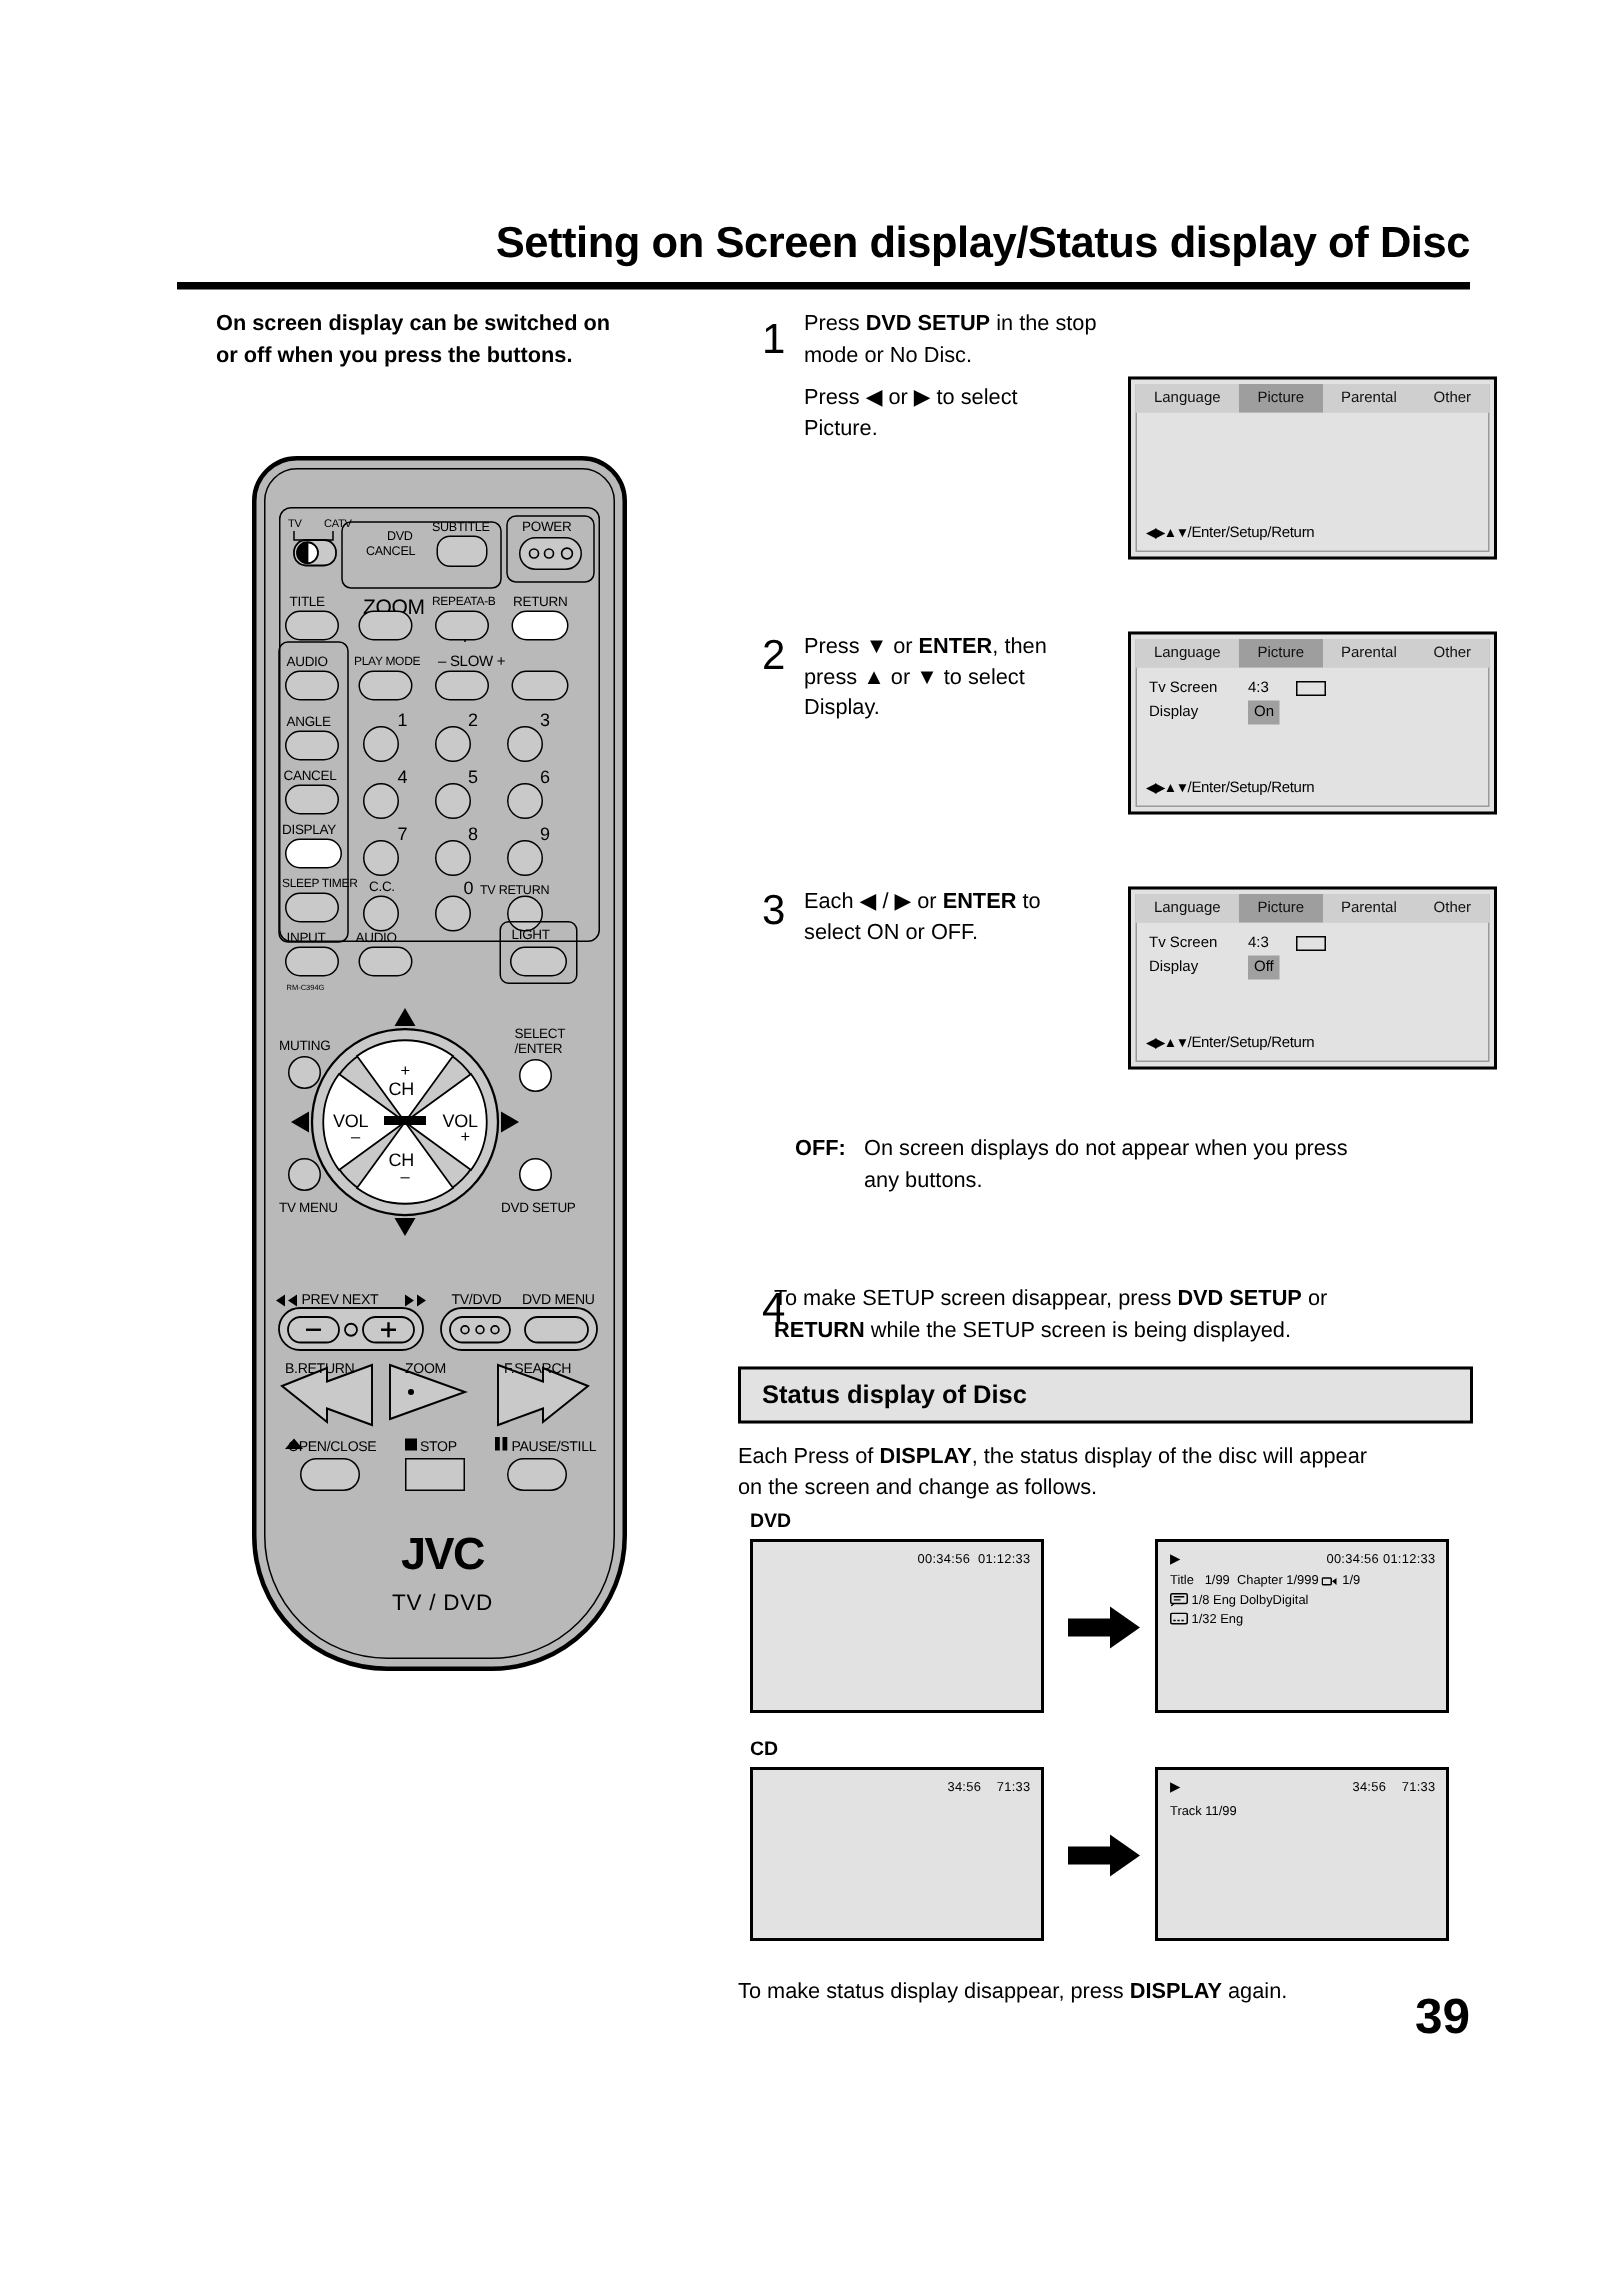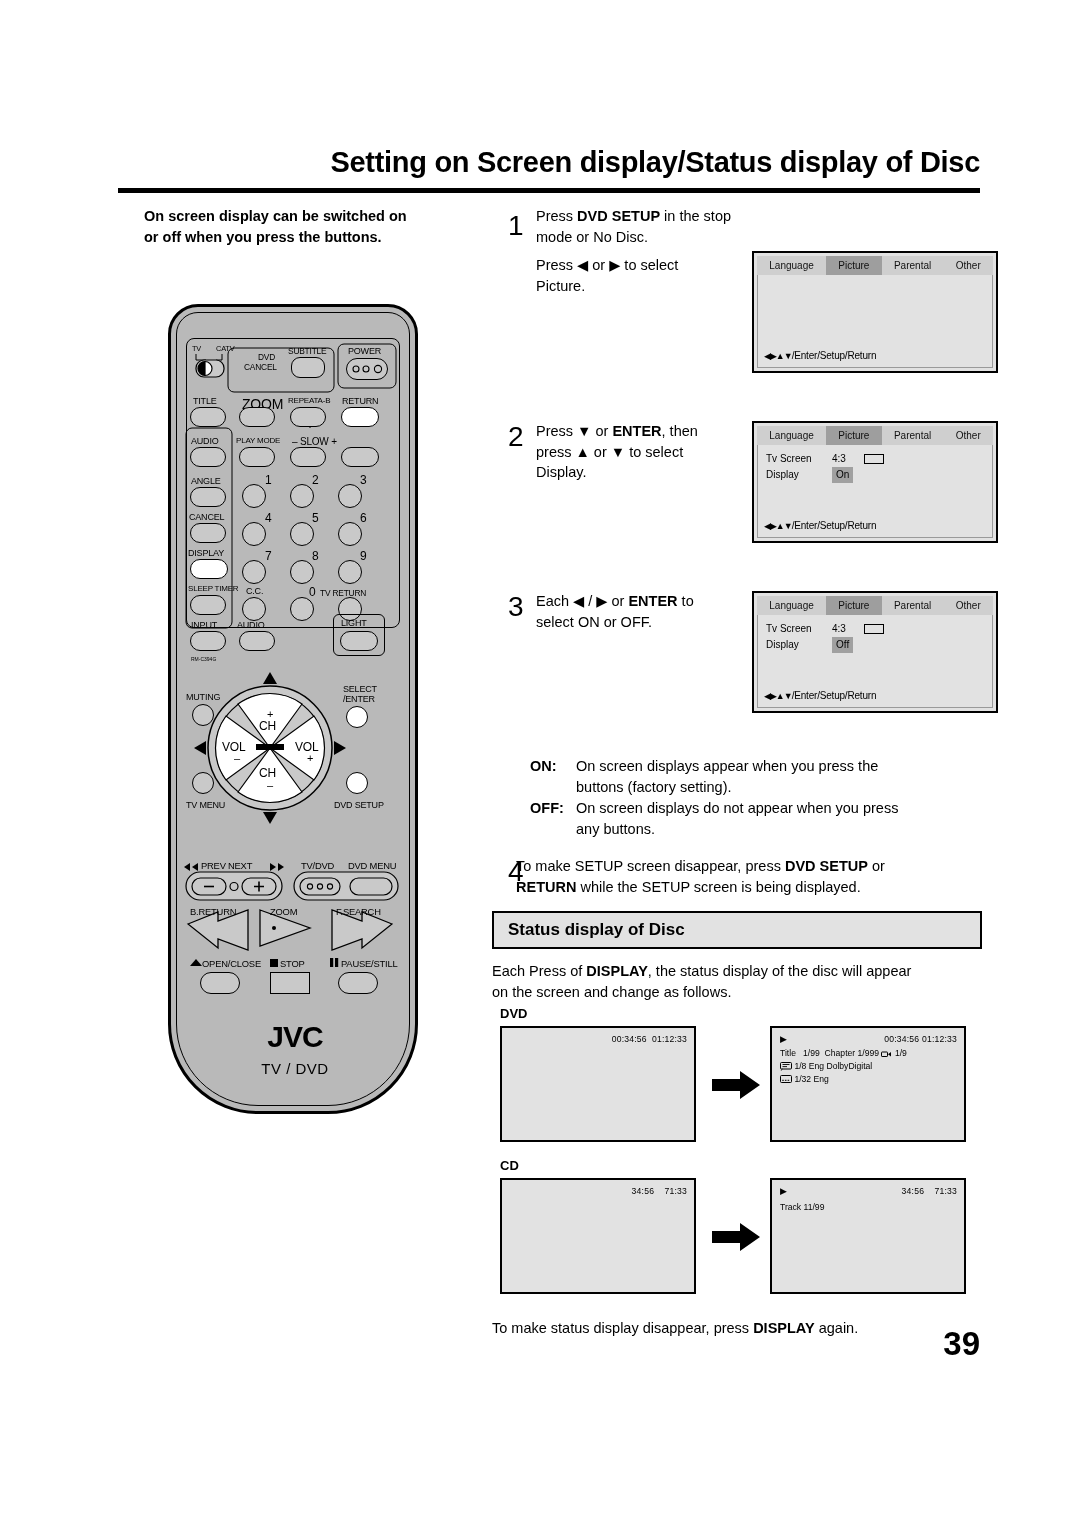--- a/index.html
+++ b/index.html
@@ -348,21 +348,21 @@
 
     <div class="lbl" style="left:41px; top:560px; font-size:9.4px;">PREV</div>
     <div class="lbl" style="left:68px; top:560px; font-size:9.4px;text-align:center;">NEXT</div>
     <div class="lbl" style="left:141px; top:560px; font-size:9.4px;">TV/DVD</div>
     <div class="lbl" style="left:188px; top:560px; font-size:9.4px;">DVD MENU</div>
 
     <div class="lbl" style="left:30px; top:606px; font-size:9.4px;">B.RETURN</div>
     <div class="lbl" style="left:110px; top:606px; font-size:9.4px;">ZOOM</div>
     <div class="lbl" style="left:176px; top:606px; font-size:9.4px;">F.SEARCH</div>
 
-    <div class="lbl" style="left:42px; top:658px; font-size:9.4px;">OPEN/CLOSE</div>
+    <div class="lbl" style="left:32px; top:658px; font-size:9.4px;">OPEN/CLOSE</div>
     <div class="btn pill" style="left:40px; top:672px; width:40px; height:22px; border-radius:11px;"></div>
     <div class="lbl" style="left:120px; top:658px; font-size:9.4px;">STOP</div>
     <div class="btn" style="left:110px; top:672px; width:40px; height:22px;"></div>
     <div class="lbl" style="left:181px; top:658px; font-size:9.4px;">PAUSE/STILL</div>
     <div class="btn pill" style="left:178px; top:672px; width:40px; height:22px; border-radius:11px;"></div>
 
     <div class="jvc-logo" style="top:720px;">JVC</div>
     <div class="jvc-sub" style="top:760px;">TV / DVD</div>
   </div>
 
@@ -451,27 +451,20 @@
           <span class="osd-val-hl">Off</span>
         </div>
       </div>
       <div class="osd-foot">
         <span class="arrows">◀▶▲▼</span><span>/Enter/Setup/Return</span>
       </div>
     </div>
 
     <div class="onoff-block" style="top:550px;">
       <div class="onoff-row">
-        <div class="tag">ON:</div>
-        <div class="txt">
-          <div>On screen displays appear when you press the</div>
-          <div>buttons (factory setting).</div>
-        </div>
-      </div>
-      <div class="onoff-row">
         <div class="tag">OFF:</div>
         <div class="txt">
           <div>On screen displays do not appear when you press</div>
           <div>any buttons.</div>
         </div>
       </div>
     </div>
 
     <div class="step" style="position:absolute; left:0; top:650px; width:490px;">
       <div class="step-num" style="left:16px; top:2px;">4</div>

